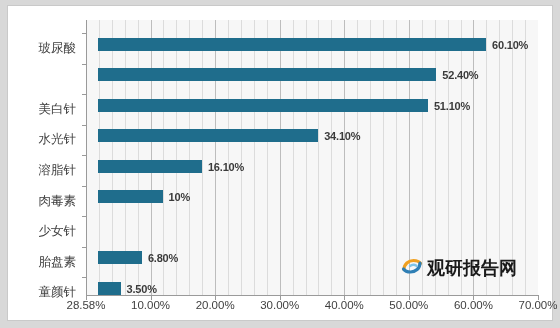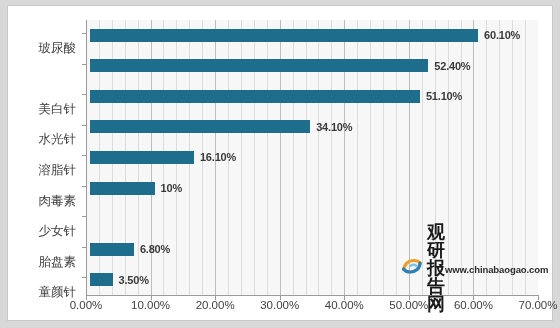--- a/index.html
+++ b/index.html
@@ -77,25 +77,25 @@
   }
 
   
   #rows {
     position: absolute;
     left: 0; top: 0;
     width: 100%; height: 100%;
   }
   .row {
     position: absolute;
-    left: 4px;
+    left: 12px;
     width: 100%;
     height: 30.55px;
     display: flex;
-    align-items: center;
+    align-items: flex-end;
   }
   .bar {
     height: 13px;
     background: #1f6d8c;
     flex: 0 0 auto;
   }
   .bar-label {
     font-size: 11px;
     color: #3a3a3a;
     white-space: nowrap;
@@ -248,42 +248,41 @@
       <div class="cat-tick" style="top: 152.778px;"></div>
       <div class="cat-label" style="top: 183.333px;">少女针</div>
       <div class="cat-tick" style="top: 183.333px;"></div>
       <div class="cat-label" style="top: 213.889px;">胎盘素</div>
       <div class="cat-tick" style="top: 213.889px;"></div>
       <div class="cat-label" style="top: 244.444px;">童颜针</div>
       <div class="cat-tick" style="top: 244.444px;"></div>
     </div>
 
   <div id="x-labels">
-      <div class="x-label" style="left: 0px;">0.00%</div>
+      <div class="x-label" style="left: 0px;">28.58%</div>
       <div class="x-label" style="left: 64.5714px;">10.00%</div>
       <div class="x-label" style="left: 129.143px;">20.00%</div>
       <div class="x-label" style="left: 193.714px;">30.00%</div>
       <div class="x-label" style="left: 258.286px;">40.00%</div>
       <div class="x-label" style="left: 322.857px;">50.00%</div>
       <div class="x-label" style="left: 387.429px;">60.00%</div>
       <div class="x-label" style="left: 452px;">70.00%</div>
     </div>
 
   <div id="watermark">
     <div id="watermark-top">
       <span>
         <svg width="22" height="20" viewBox="0 0 22 20">
           <path d="M3 13.5 C3 8 7.5 4.5 12.5 4.5 C16 4.5 18.5 6 19.5 7.5" stroke="#f0a020" stroke-width="3.2" fill="none" stroke-linecap="round"></path>
           <path d="M19 7 C19 12.5 14.5 16 9.5 16 C6 16 3.5 14.5 2.5 13" stroke="#2f7fb5" stroke-width="3.2" fill="none" stroke-linecap="round"></path>
           <path d="M9 10 C11 8.5 13.5 8.5 15.5 9.8" stroke="#7fc4e8" stroke-width="2.4" fill="none" stroke-linecap="round"></path>
         </svg>
       </span>
       <span id="watermark-text">观研报告网</span>
     </div>
-    <div id="watermark-url">www.chinabaogao.com</div>
   </div>
 
 <div class="x-tick" style="left: 78px;"></div>
     <div class="x-tick" style="left: 142.571px;"></div>
     <div class="x-tick" style="left: 207.143px;"></div>
     <div class="x-tick" style="left: 271.714px;"></div>
     <div class="x-tick" style="left: 336.286px;"></div>
     <div class="x-tick" style="left: 400.857px;"></div>
     <div class="x-tick" style="left: 465.429px;"></div>
     <div class="x-tick" style="left: 530px;"></div>

